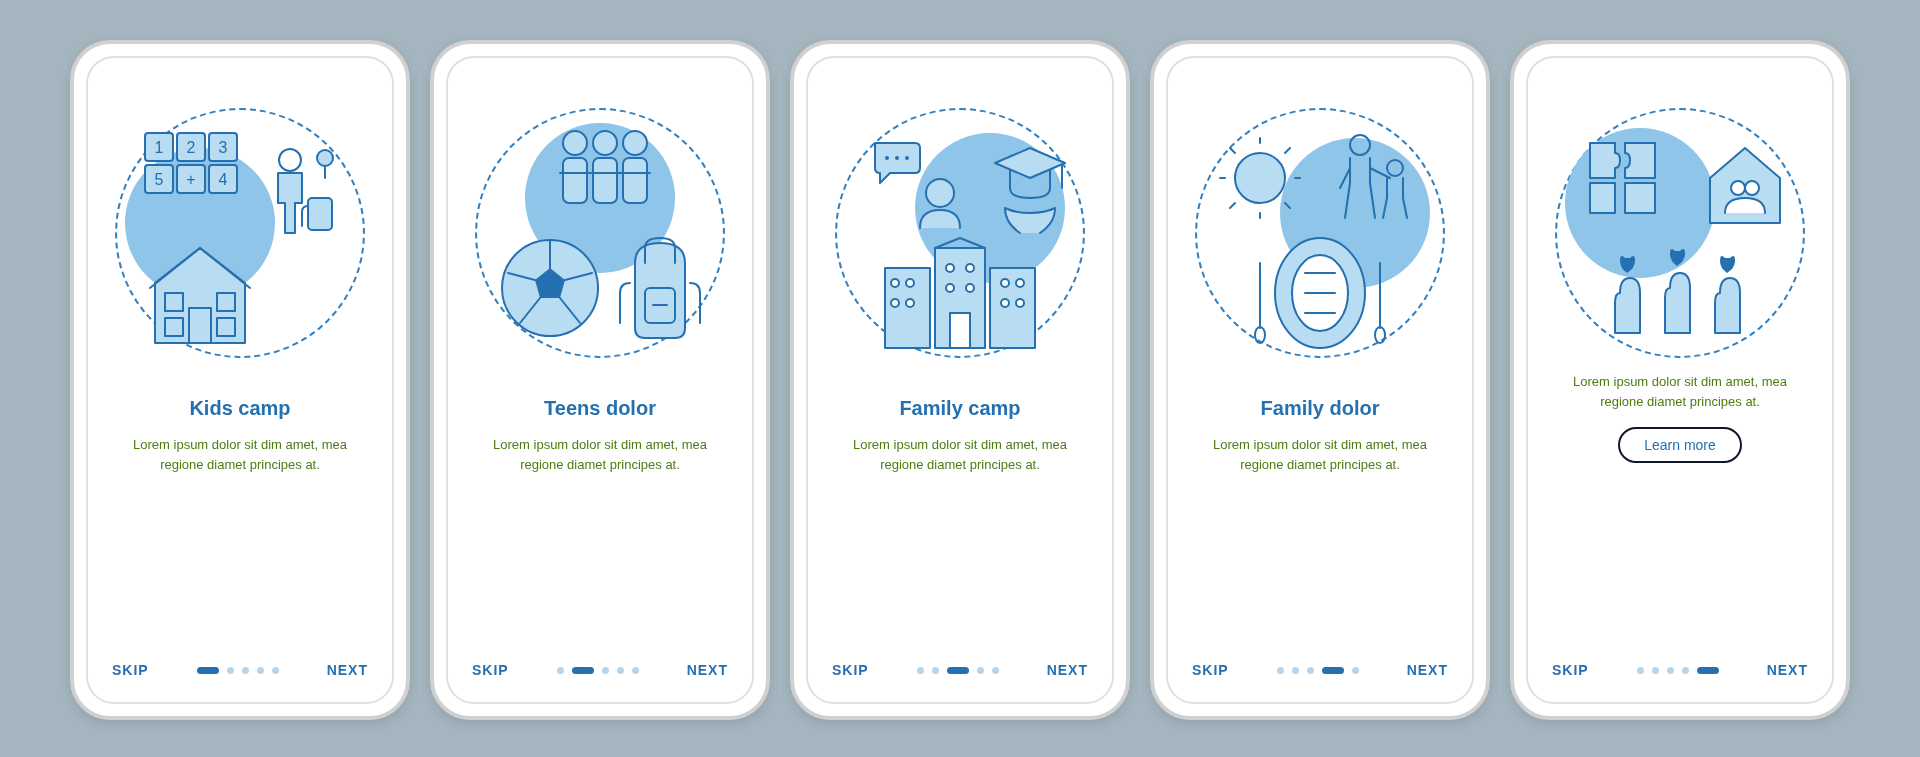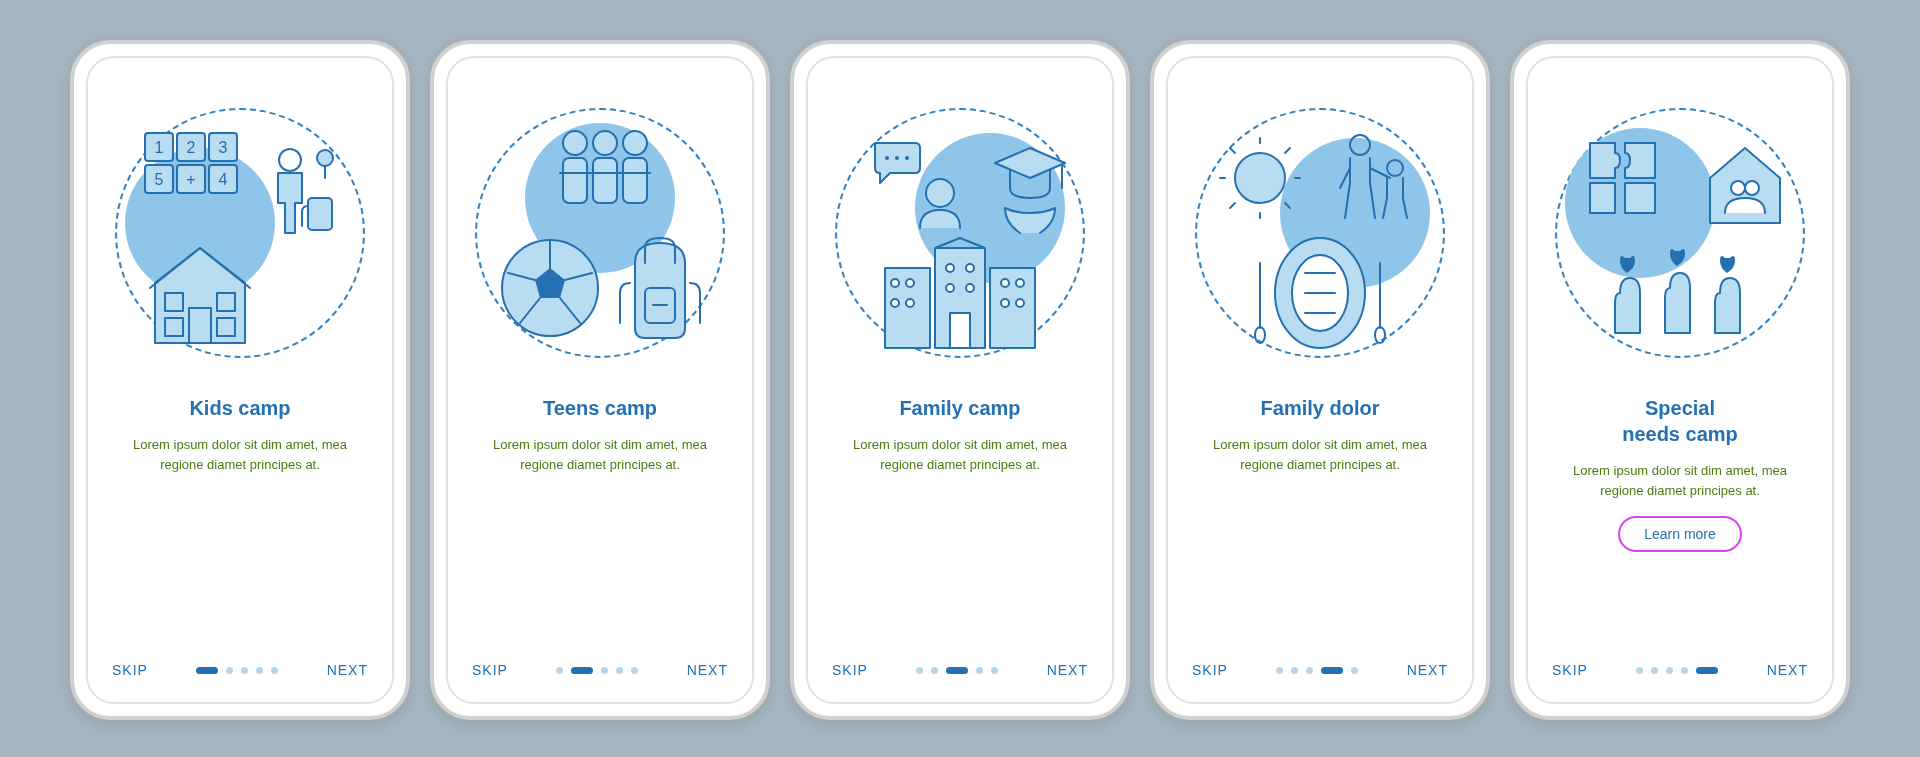--- a/index.html
+++ b/index.html
@@ -6,23 +6,23 @@
 body{background:#a4b5c0;display:flex;justify-content:center;align-items:center;min-height:757px;font-family:Arial,sans-serif}
 .container{display:flex;gap:20px;padding:40px}
 .phone{width:340px;height:680px;background:#fff;border-radius:40px;border:4px solid #d0d0d0;padding:12px;box-shadow:0 4px 12px rgba(0,0,0,0.1)}
 .screen{width:100%;height:100%;background:#fff;border-radius:28px;border:2px solid #e0e0e0;display:flex;flex-direction:column;align-items:center;padding:30px 24px 20px;position:relative}
 .illustration{width:250px;height:250px;position:relative;margin-top:20px;display:flex;align-items:center;justify-content:center}
 .dashed-circle{position:absolute;width:250px;height:250px;border:2px dashed #3280c0;border-radius:50%}
 .solid-circle{position:absolute;width:150px;height:150px;background:#8fc5e8;border-radius:50%;z-index:1}
 .icons{position:absolute;z-index:2;width:100%;height:100%}
 .title{color:#2570b0;font-size:20px;font-weight:600;text-align:center;margin-top:37px;line-height:1.3}
 .desc{color:#4d7c0f;font-size:13px;text-align:center;margin-top:14px;line-height:1.5;padding:0 10px}
-.learn-more{margin-top:16px;padding:8px 24px;border:2px solid #d946ef;border-radius:20px;color:#2570b0;background:#fff;font-size:14px;cursor:pointer}
+.learn-more{margin-top:16px;padding:8px 24px;border:2px solid #0f172a;border-radius:20px;color:#2570b0;background:#fff;font-size:14px;cursor:pointer}
 .footer{position:absolute;bottom:24px;left:0;right:0;display:flex;justify-content:space-between;align-items:center;padding:0 24px}
-.skip,.next{color:#2570b0;font-size:14px;font-weight:400;letter-spacing:1px;cursor:pointer}
+.skip,.next{color:#2570b0;font-size:14px;font-weight:700;letter-spacing:1px;cursor:pointer}
 .dots{display:flex;gap:8px}
 .dot{width:7px;height:7px;border-radius:50%;background:#b8d4e8}
 .dot.active{width:22px;background:#2570b0;border-radius:4px}
 svg{stroke:#2570b0;fill:none;stroke-width:2;stroke-linecap:round;stroke-linejoin:round}
 .filled{fill:#b8dcf2}
 </style>
 </head>
 <body>
 
 <div class="container">
@@ -109,21 +109,21 @@
 <g transform="translate(140,125)">
 <path class="filled" d="M20 30 Q20 10 45 10 Q70 10 70 30 L70 95 Q70 105 60 105 L30 105 Q20 105 20 95 Z"></path>
 <path d="M30 30 L30 15 Q30 5 45 5 Q60 5 60 15 L60 30"></path>
               <rect x="30" y="55" width="30" height="35" rx="5"></rect>
 <line x1="38" y1="72" x2="52" y2="72"></line>
               <path d="M15 50 Q5 50 5 60 L5 90"></path>
               <path d="M75 50 Q85 50 85 60 L85 90"></path>
 </g>
 </svg>
 </div>
-<h2 class="title">Teens camp</h2>
+<h2 class="title">Teens dolor</h2>
 <p class="desc">Lorem ipsum dolor sit dim amet, mea regione diamet principes at.</p>
 <div class="footer">
 <span class="skip">SKIP</span>
 <div class="dots">
 <span class="dot"></span>
 <span class="dot active"></span>
 <span class="dot"></span>
 <span class="dot"></span>
 <span class="dot"></span>
 </div>
@@ -262,22 +262,20 @@
 <g transform="translate(50,135)">
 <path class="filled" d="M15 50 Q15 35 25 35 Q35 35 35 50 L35 90 L10 90 L10 60 Q10 50 15 50"></path>
 <path fill="#2570b0" stroke="none" d="M20 15 Q15 10 15 18 Q15 25 22 30 Q30 25 30 18 Q30 10 25 15 Z"></path>
 <path class="filled" d="M65 45 Q65 30 75 30 Q85 30 85 45 L85 90 L60 90 L60 55 Q60 45 65 45"></path>
 <path fill="#2570b0" stroke="none" d="M70 8 Q65 3 65 11 Q65 18 72 23 Q80 18 80 11 Q80 3 75 8 Z"></path>
 <path class="filled" d="M115 50 Q115 35 125 35 Q135 35 135 50 L135 90 L110 90 L110 60 Q110 50 115 50"></path>
 <path fill="#2570b0" stroke="none" d="M120 15 Q115 10 115 18 Q115 25 122 30 Q130 25 130 18 Q130 10 125 15 Z"></path>
 </g>
 </svg>
 </div>
-<h2 class="title" style="white-space:pre-line">Special
-needs camp</h2>
 <p class="desc">Lorem ipsum dolor sit dim amet, mea regione diamet principes at.</p>
 <button class="learn-more">Learn more</button>
 <div class="footer">
 <span class="skip">SKIP</span>
 <div class="dots">
 <span class="dot"></span>
 <span class="dot"></span>
 <span class="dot"></span>
 <span class="dot"></span>
 <span class="dot active"></span>

